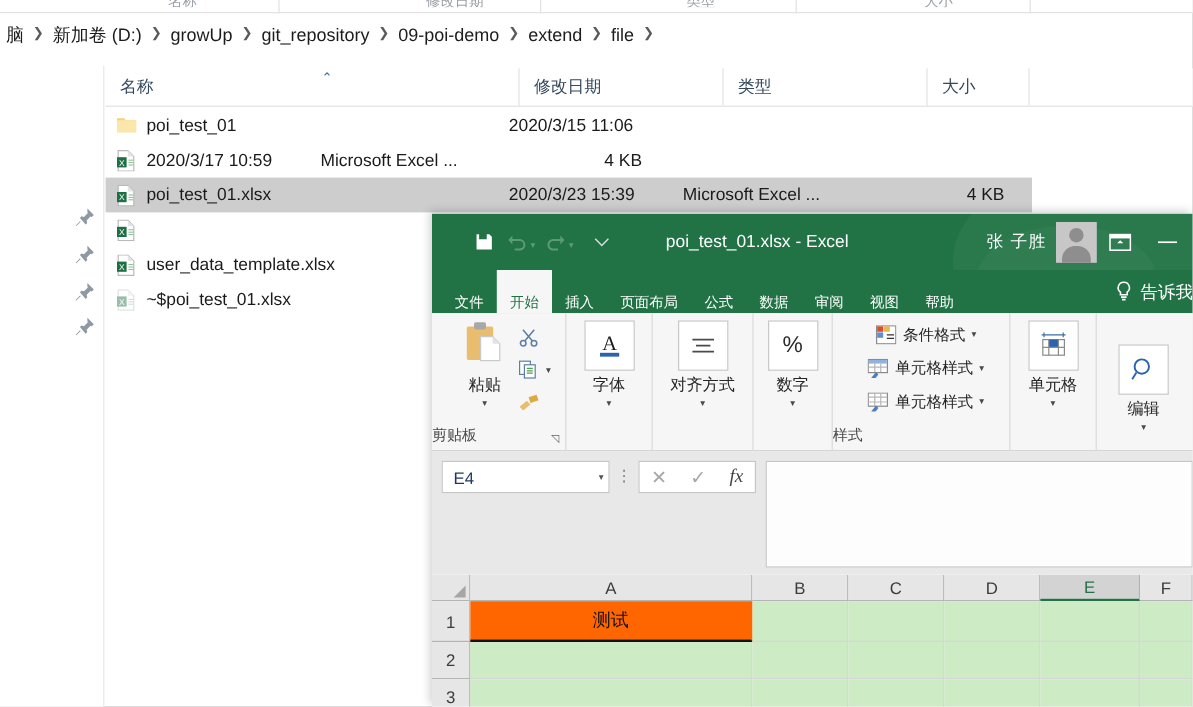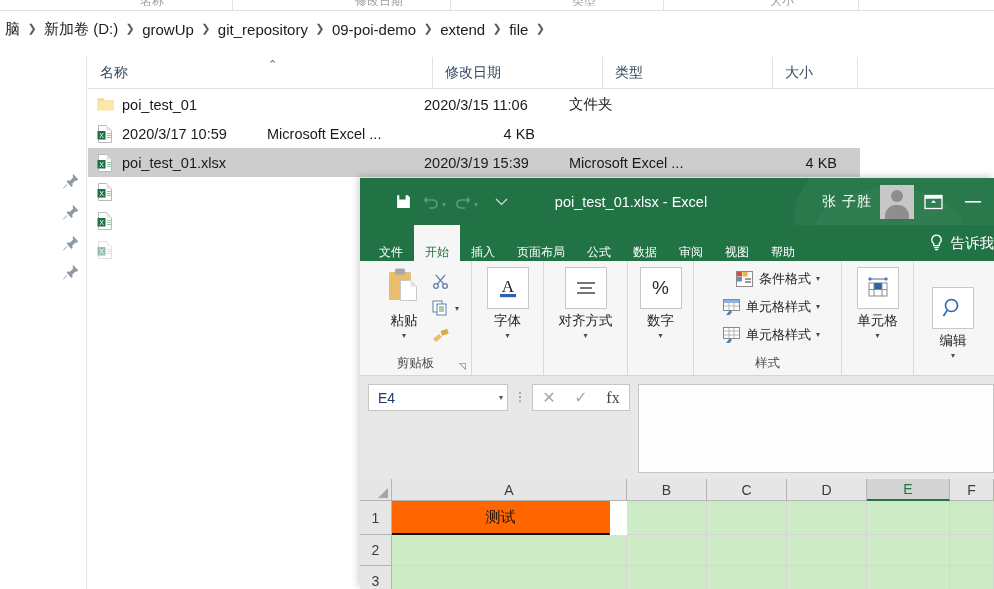--- a/index.html
+++ b/index.html
@@ -125,21 +125,21 @@
   .tab.active { background: #f6f6f6; color: #217346; }
   .tellme { display:flex; align-items:center; color:#fff; font-size:14.5px; gap:7px; padding-left:10px; }
 
   .ribbon {
     position: relative; height: 115px; background: #f6f6f6;
     border-bottom: 1px solid #d4d4d4; display: flex;
   }
   .rgroup { position: relative; height: 115px; display:flex; flex-direction: column;
     align-items:center; border-right: 1px solid #d9d9d9; }
   .rgroup:last-child { border-right: none; margin-top: 20px; }
-  .rglabel { position:absolute; bottom: 4px; left:0; right:0; text-align:center;
+  .rglabel { position:absolute; bottom: 4px; left:0; right:0; text-align:left;
     font-size: 12.5px; color: #4a4a4a; }
   .rgbody { flex:1; display:flex; align-items:flex-start; padding-top: 6px; }
   .bigbtn { display:flex; flex-direction:column; align-items:center; width:56px; }
   .bigbtn .box { width: 42px; height: 42px; border:1px solid #c8c8c8; background:#fff;
     display:flex; align-items:center; justify-content:center; }
   .bigbtn .cap { font-size: 13.5px; color:#262626; margin-top:3px; }
   .caret { font-size: 8px; color:#4a4a4a; line-height: 8px; margin-top:2px; }
   .dialog-launcher { position:absolute; right:5px; bottom:5px; font-size:9px; color:#666; }
 
   .smallrow { display:flex; align-items:center; gap:5px; font-size:13px; color:#262626; height:25px; }
@@ -260,21 +260,20 @@
     <div id="filelist">
         <div class="frow">
           <span class="ficon">
             <svg width="17" height="15" viewBox="0 0 17 15">
               <path fill="#f5d27a" d="M0.5 1.5h6l1.4 1.8H16.5v10H0.5z"></path>
               <path fill="#fbe7ab" d="M0.5 3.3h16v10H0.5z"></path>
             </svg>
           </span>
           <span class="fname">poi_test_01</span>
           <span class="fdate">2020/3/15 11:06</span>
-          <span class="ftype">文件夹</span>
           <span class="fsize"></span>
         </div>
         <div class="frow">
           <span class="ficon">
             <svg width="16" height="18" viewBox="0 0 16 18" style="opacity:1">
               <path fill="#fff" stroke="#b9b9b9" d="M1.5 .5h8l5 5v12h-13z"></path>
               <path fill="#e4e4e4" d="M9.5 .5l5 5h-5z"></path>
               <rect x="0.5" y="6" width="8" height="8.5" fill="#1d7044"></rect>
               <text x="4.5" y="13" font-family="Liberation Sans, sans-serif" font-size="7" fill="#fff" text-anchor="middle">X</text>
               <g stroke="#7fb98f" stroke-width="0.8">
@@ -292,21 +291,21 @@
               <path fill="#fff" stroke="#b9b9b9" d="M1.5 .5h8l5 5v12h-13z"></path>
               <path fill="#e4e4e4" d="M9.5 .5l5 5h-5z"></path>
               <rect x="0.5" y="6" width="8" height="8.5" fill="#1d7044"></rect>
               <text x="4.5" y="13" font-family="Liberation Sans, sans-serif" font-size="7" fill="#fff" text-anchor="middle">X</text>
               <g stroke="#7fb98f" stroke-width="0.8">
                 <path d="M10 8.5h4M10 10.5h4M10 12.5h4"></path>
               </g>
             </svg>
           </span>
           <span class="fname">poi_test_01.xlsx</span>
-          <span class="fdate">2020/3/19 15:39</span>
+          <span class="fdate">2020/3/23 15:39</span>
           <span class="ftype">Microsoft Excel ...</span>
           <span class="fsize">4 KB</span>
         </div>
         <div class="frow">
           <span class="ficon">
             <svg width="16" height="18" viewBox="0 0 16 18" style="opacity:1">
               <path fill="#fff" stroke="#b9b9b9" d="M1.5 .5h8l5 5v12h-13z"></path>
               <path fill="#e4e4e4" d="M9.5 .5l5 5h-5z"></path>
               <rect x="0.5" y="6" width="8" height="8.5" fill="#1d7044"></rect>
               <text x="4.5" y="13" font-family="Liberation Sans, sans-serif" font-size="7" fill="#fff" text-anchor="middle">X</text>
@@ -324,36 +323,38 @@
             <svg width="16" height="18" viewBox="0 0 16 18" style="opacity:1">
               <path fill="#fff" stroke="#b9b9b9" d="M1.5 .5h8l5 5v12h-13z"></path>
               <path fill="#e4e4e4" d="M9.5 .5l5 5h-5z"></path>
               <rect x="0.5" y="6" width="8" height="8.5" fill="#1d7044"></rect>
               <text x="4.5" y="13" font-family="Liberation Sans, sans-serif" font-size="7" fill="#fff" text-anchor="middle">X</text>
               <g stroke="#7fb98f" stroke-width="0.8">
                 <path d="M10 8.5h4M10 10.5h4M10 12.5h4"></path>
               </g>
             </svg>
           </span>
+          <span class="fname">user_data_template.xlsx</span>
           <span class="fdate"></span>
           <span class="ftype"></span>
           <span class="fsize"></span>
         </div>
         <div class="frow">
           <span class="ficon">
             <svg width="16" height="18" viewBox="0 0 16 18" style="opacity:0.45">
               <path fill="#fff" stroke="#b9b9b9" d="M1.5 .5h8l5 5v12h-13z"></path>
               <path fill="#e4e4e4" d="M9.5 .5l5 5h-5z"></path>
               <rect x="0.5" y="6" width="8" height="8.5" fill="#1d7044"></rect>
               <text x="4.5" y="13" font-family="Liberation Sans, sans-serif" font-size="7" fill="#fff" text-anchor="middle">X</text>
               <g stroke="#7fb98f" stroke-width="0.8">
                 <path d="M10 8.5h4M10 10.5h4M10 12.5h4"></path>
               </g>
             </svg>
           </span>
+          <span class="fname" style="color:#1a1a1a">~$poi_test_01.xlsx</span>
           <span class="fdate"></span>
           <span class="ftype"></span>
           <span class="fsize"></span>
         </div>
       </div>
   </div>
 
   <div id="excel">
 
     <div class="titlebar">
@@ -534,21 +535,21 @@
             <div class="box">
               <span style="font-size:19px;color:#2b2b2b">%</span>
             </div>
             <span class="cap">数字</span>
             <span class="caret">▾</span>
           </div>
         </div>
       </div>
 
       <div class="rgroup" style="width:148px">
-        <div class="rgbody" style="flex-direction:column; padding-left:8px; padding-top:5px; align-items:flex-end; gap:3px" id="styles-items">
+        <div class="rgbody" style="flex-direction:column; padding-left:8px; padding-top:5px; align-items:center; gap:3px" id="styles-items">
             <div class="smallrow">
               <span class="sicon">
                 <svg width="17" height="16" viewBox="0 0 17 16">
                   <rect x="0.5" y="0.5" width="16" height="15" fill="#fff" stroke="#8a8a8a"></rect>
                   <rect x="1" y="1" width="5" height="4.5" fill="#e04b2f"></rect>
                   <rect x="6.5" y="1" width="5" height="4.5" fill="#e8b84b"></rect>
                   <rect x="1" y="6" width="5" height="4.5" fill="#5b8fd6"></rect>
                   <path stroke="#333" d="M9 8h6M9 11h6"></path>
                 </svg>
               </span>
@@ -619,21 +620,21 @@
 
     <div class="formula-zone">
       <div class="namebox">
         <span>E4</span>
         <span class="nb-caret">▾</span>
       </div>
       <div class="fb-dots">⋮</div>
       <div class="fb-btns">
         <span style="font-size:16px">✕</span>
         <span style="font-size:16px">✓</span>
-        <span style="font-family:'Liberation Serif',serif;font-size:16px;color:#444">fx</span>
+        <span style="font-style:italic;font-family:'Liberation Serif',serif;font-size:16px;color:#444">fx</span>
       </div>
       <div class="fb-input"></div>
     </div>
 
     <div class="grid-wrap">
       <div class="gr-corner">
           <div class="tri"></div>
         </div>
       <div id="grid-cols">
           <div class="colhead" style="left: 32px; width: 235px;">
@@ -660,21 +661,21 @@
             <span>1</span>
           </div>
           <div class="rowhead" style="top: 56px; height: 31px;">
             <span>2</span>
           </div>
           <div class="rowhead" style="top: 87px; height: 31px;">
             <span>3</span>
           </div>
         </div>
       <div id="grid-cells">
-          <div class="cell filled" style="left: 32px; top: 22px; width: 218px; height: 34px; background: rgb(255, 102, 0);">
+          <div class="cell filled" style="left: 32px; top: 22px; width: 235px; height: 34px; background: rgb(255, 102, 0);">
             <span>测试</span>
           </div>
           <div class="cell" style="left: 267px; top: 22px; width: 80px; height: 34px;"></div>
           <div class="cell" style="left: 347px; top: 22px; width: 80px; height: 34px;"></div>
           <div class="cell" style="left: 427px; top: 22px; width: 80px; height: 34px;"></div>
           <div class="cell" style="left: 507px; top: 22px; width: 83px; height: 34px;"></div>
           <div class="cell" style="left: 590px; top: 22px; width: 44px; height: 34px;"></div>
           <div class="cell" style="left: 32px; top: 56px; width: 235px; height: 31px;"></div>
           <div class="cell" style="left: 267px; top: 56px; width: 80px; height: 31px;"></div>
           <div class="cell" style="left: 347px; top: 56px; width: 80px; height: 31px;"></div>

